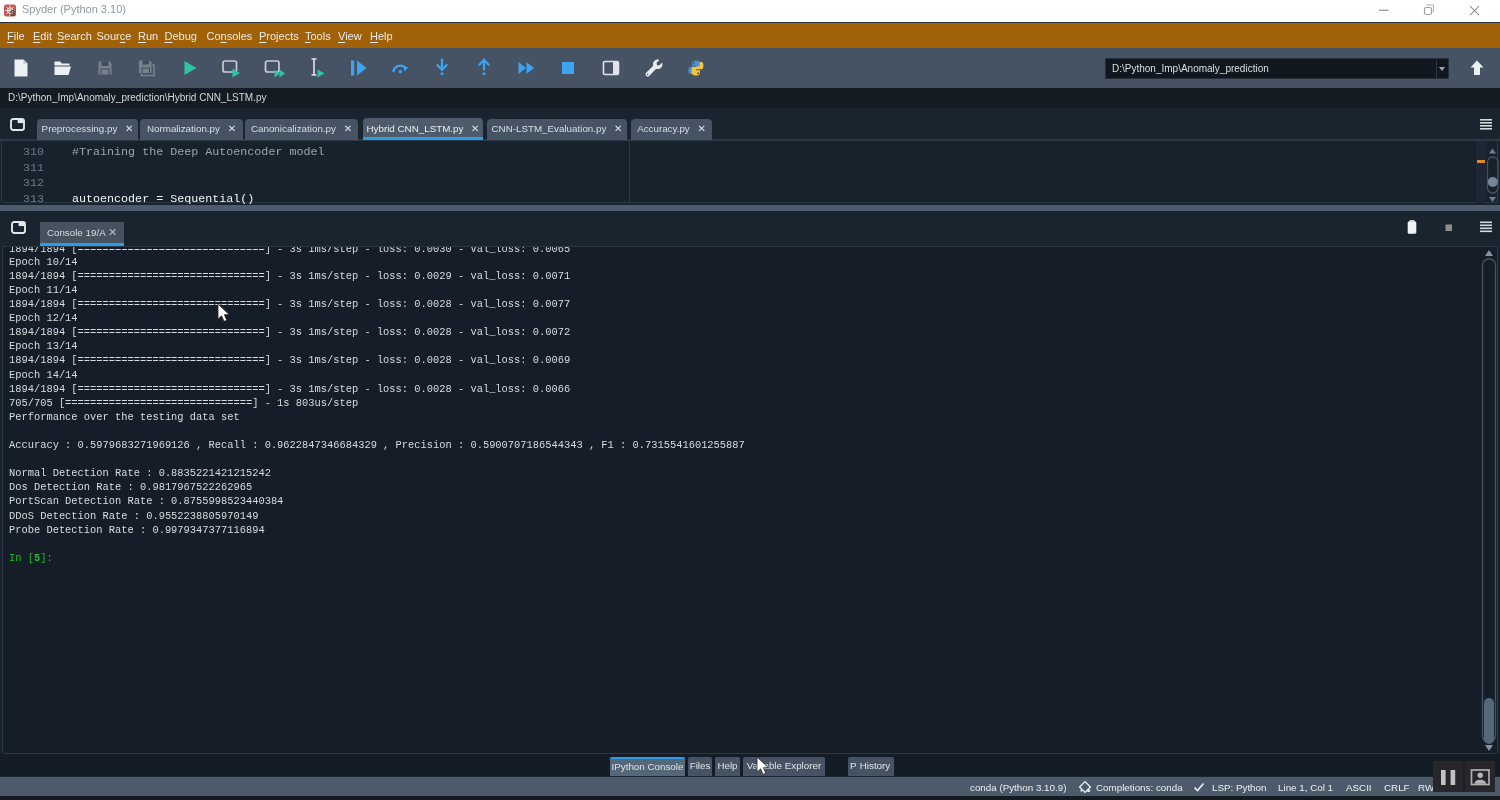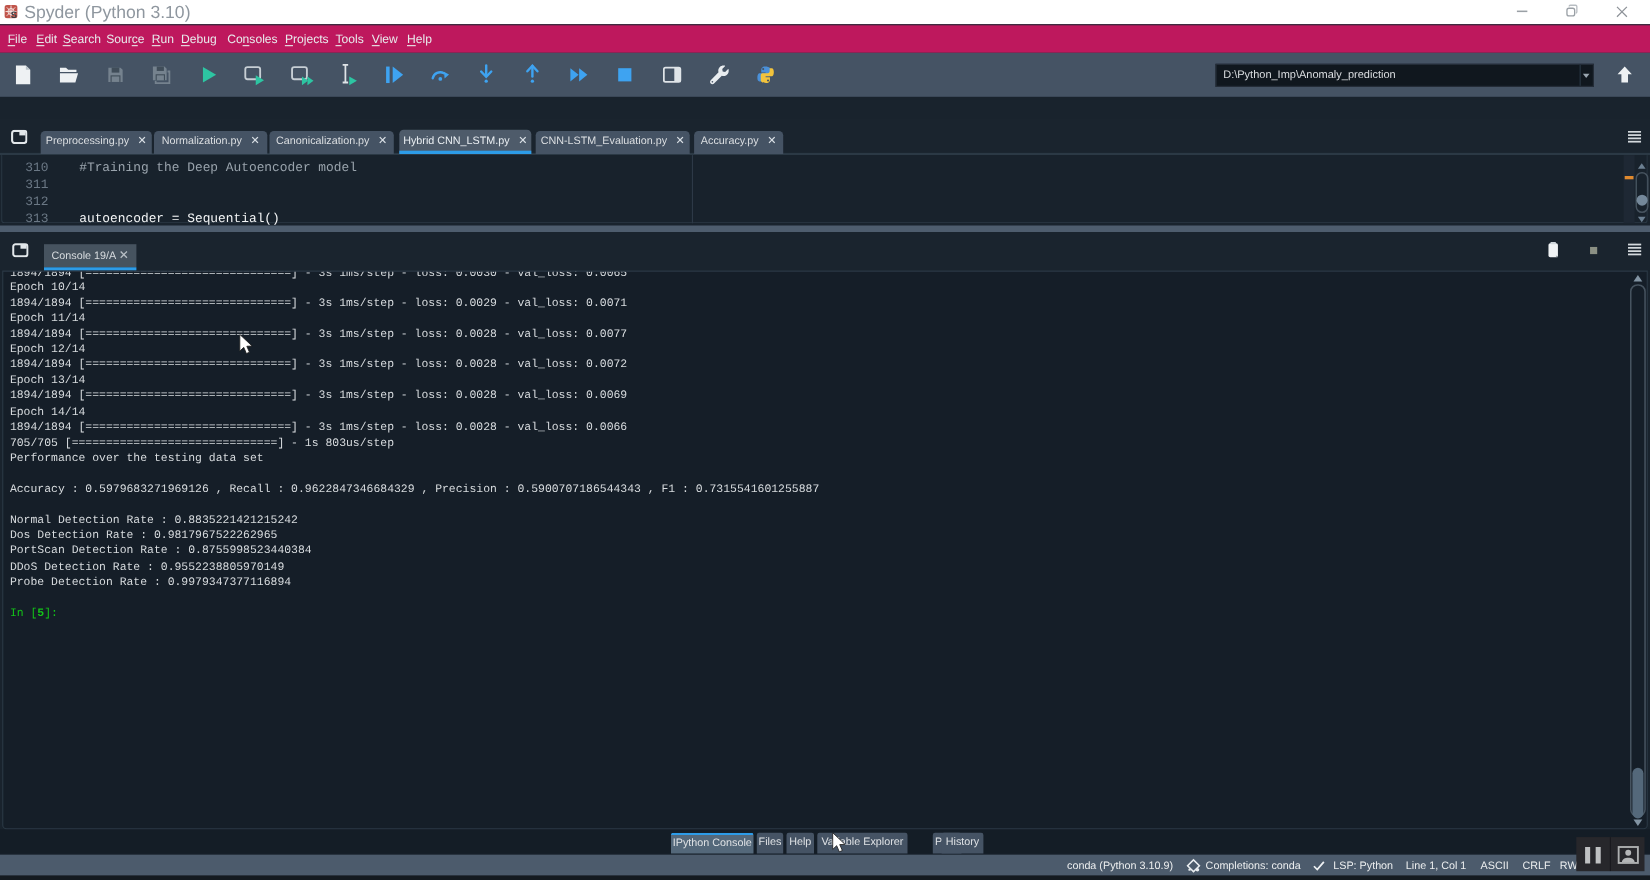--- a/index.html
+++ b/index.html
@@ -1,23 +1,23 @@
 <!DOCTYPE html>
 <html><head>
 <meta charset="utf-8">
 <style>
   * { margin:0; padding:0; box-sizing:border-box; }
   html,body { width:1500px; height:800px; overflow:hidden; background:#19232d; }
   #app { position:relative; width:1500px; height:800px; font-family:"Liberation Sans",sans-serif; }
   .abs { position:absolute; }
   
   #titlebar { left:0; top:0; width:1500px; height:22px; background:#ffffff; }
-  #titletext { left:22px; top:3px; font-size:16px; color:#8f979f; }
-  
-  #menubar { left:0; top:22px; width:1500px; height:26px; background:#be185d; border-top:1px solid #272f3a;text-align:center; }
+  #titletext { left:22px; top:3px; font-size:11px; color:#8f979f; }
+  
+  #menubar { left:0; top:22px; width:1500px; height:26px; background:#a16207; border-top:1px solid #272f3a;text-align:center; }
   .menuitem { top:7px; font-size:11px; color:#e8eaec; }
   .menuitem u { text-decoration:underline; text-underline-offset:2px; }
   
   #toolbar { left:0; top:48px; width:1500px; height:40px; background:#455364; }
   
   #pathdd { left:1069px; top:58px; width:344px; height:21px; background:#10171e; border:1px solid #262f3a;margin-left:36px; }
   #pathdd .txt { position:absolute; left:6px; top:4px; font-size:10px; color:#dcdfe2; }
   #pathdd .sep { position:absolute; right:11px; top:0; width:1px; height:19px; background:#2a3844; }
   #pathdd .arr { position:absolute; right:3px; top:8px; width:0; height:0; border-left:3px solid transparent; border-right:3px solid transparent; border-top:4px solid #9aa6b0; }
   
@@ -185,20 +185,23 @@
     </g>
     <g transform="translate(57,13)">
       <path d="M0 -7.5 L6.5 -0.5 L3 -0.5 L3 7 L-3 7 L-3 -0.5 L-6.5 -0.5 Z" fill="#eef1f3"></path>
     </g>
   </svg>
   <div id="pathdd" class="abs">
       <span class="txt">D:\Python_Imp\Anomaly_prediction</span>
       <span class="sep"></span>
       <span class="arr"></span>
     </div>
+  <div id="pathbar" class="abs">
+      <span>D:\Python_Imp\Anomaly_prediction\Hybrid CNN_LSTM.py</span>
+    </div>
   <div id="edtabs" class="abs">
     <div class="bottomline"></div>
     <div class="tab" style="left:37px;width:101px">Preprocessing.py <span class="x">✕</span></div>
     <div class="tab" style="left:140px;width:103px">Normalization.py <span class="x">✕</span></div>
     <div class="tab" style="left:245px;width:113px">Canonicalization.py <span class="x">✕</span></div>
     <div class="tab active" style="left:363px;width:120px">Hybrid CNN_LSTM.py <span class="x">✕</span></div>
     <div class="tab" style="left:487px;width:140px">CNN-LSTM_Evaluation.py <span class="x">✕</span></div>
     <div class="tab" style="left:631px;width:81px">Accuracy.py <span class="x">✕</span></div>
   </div>
 

